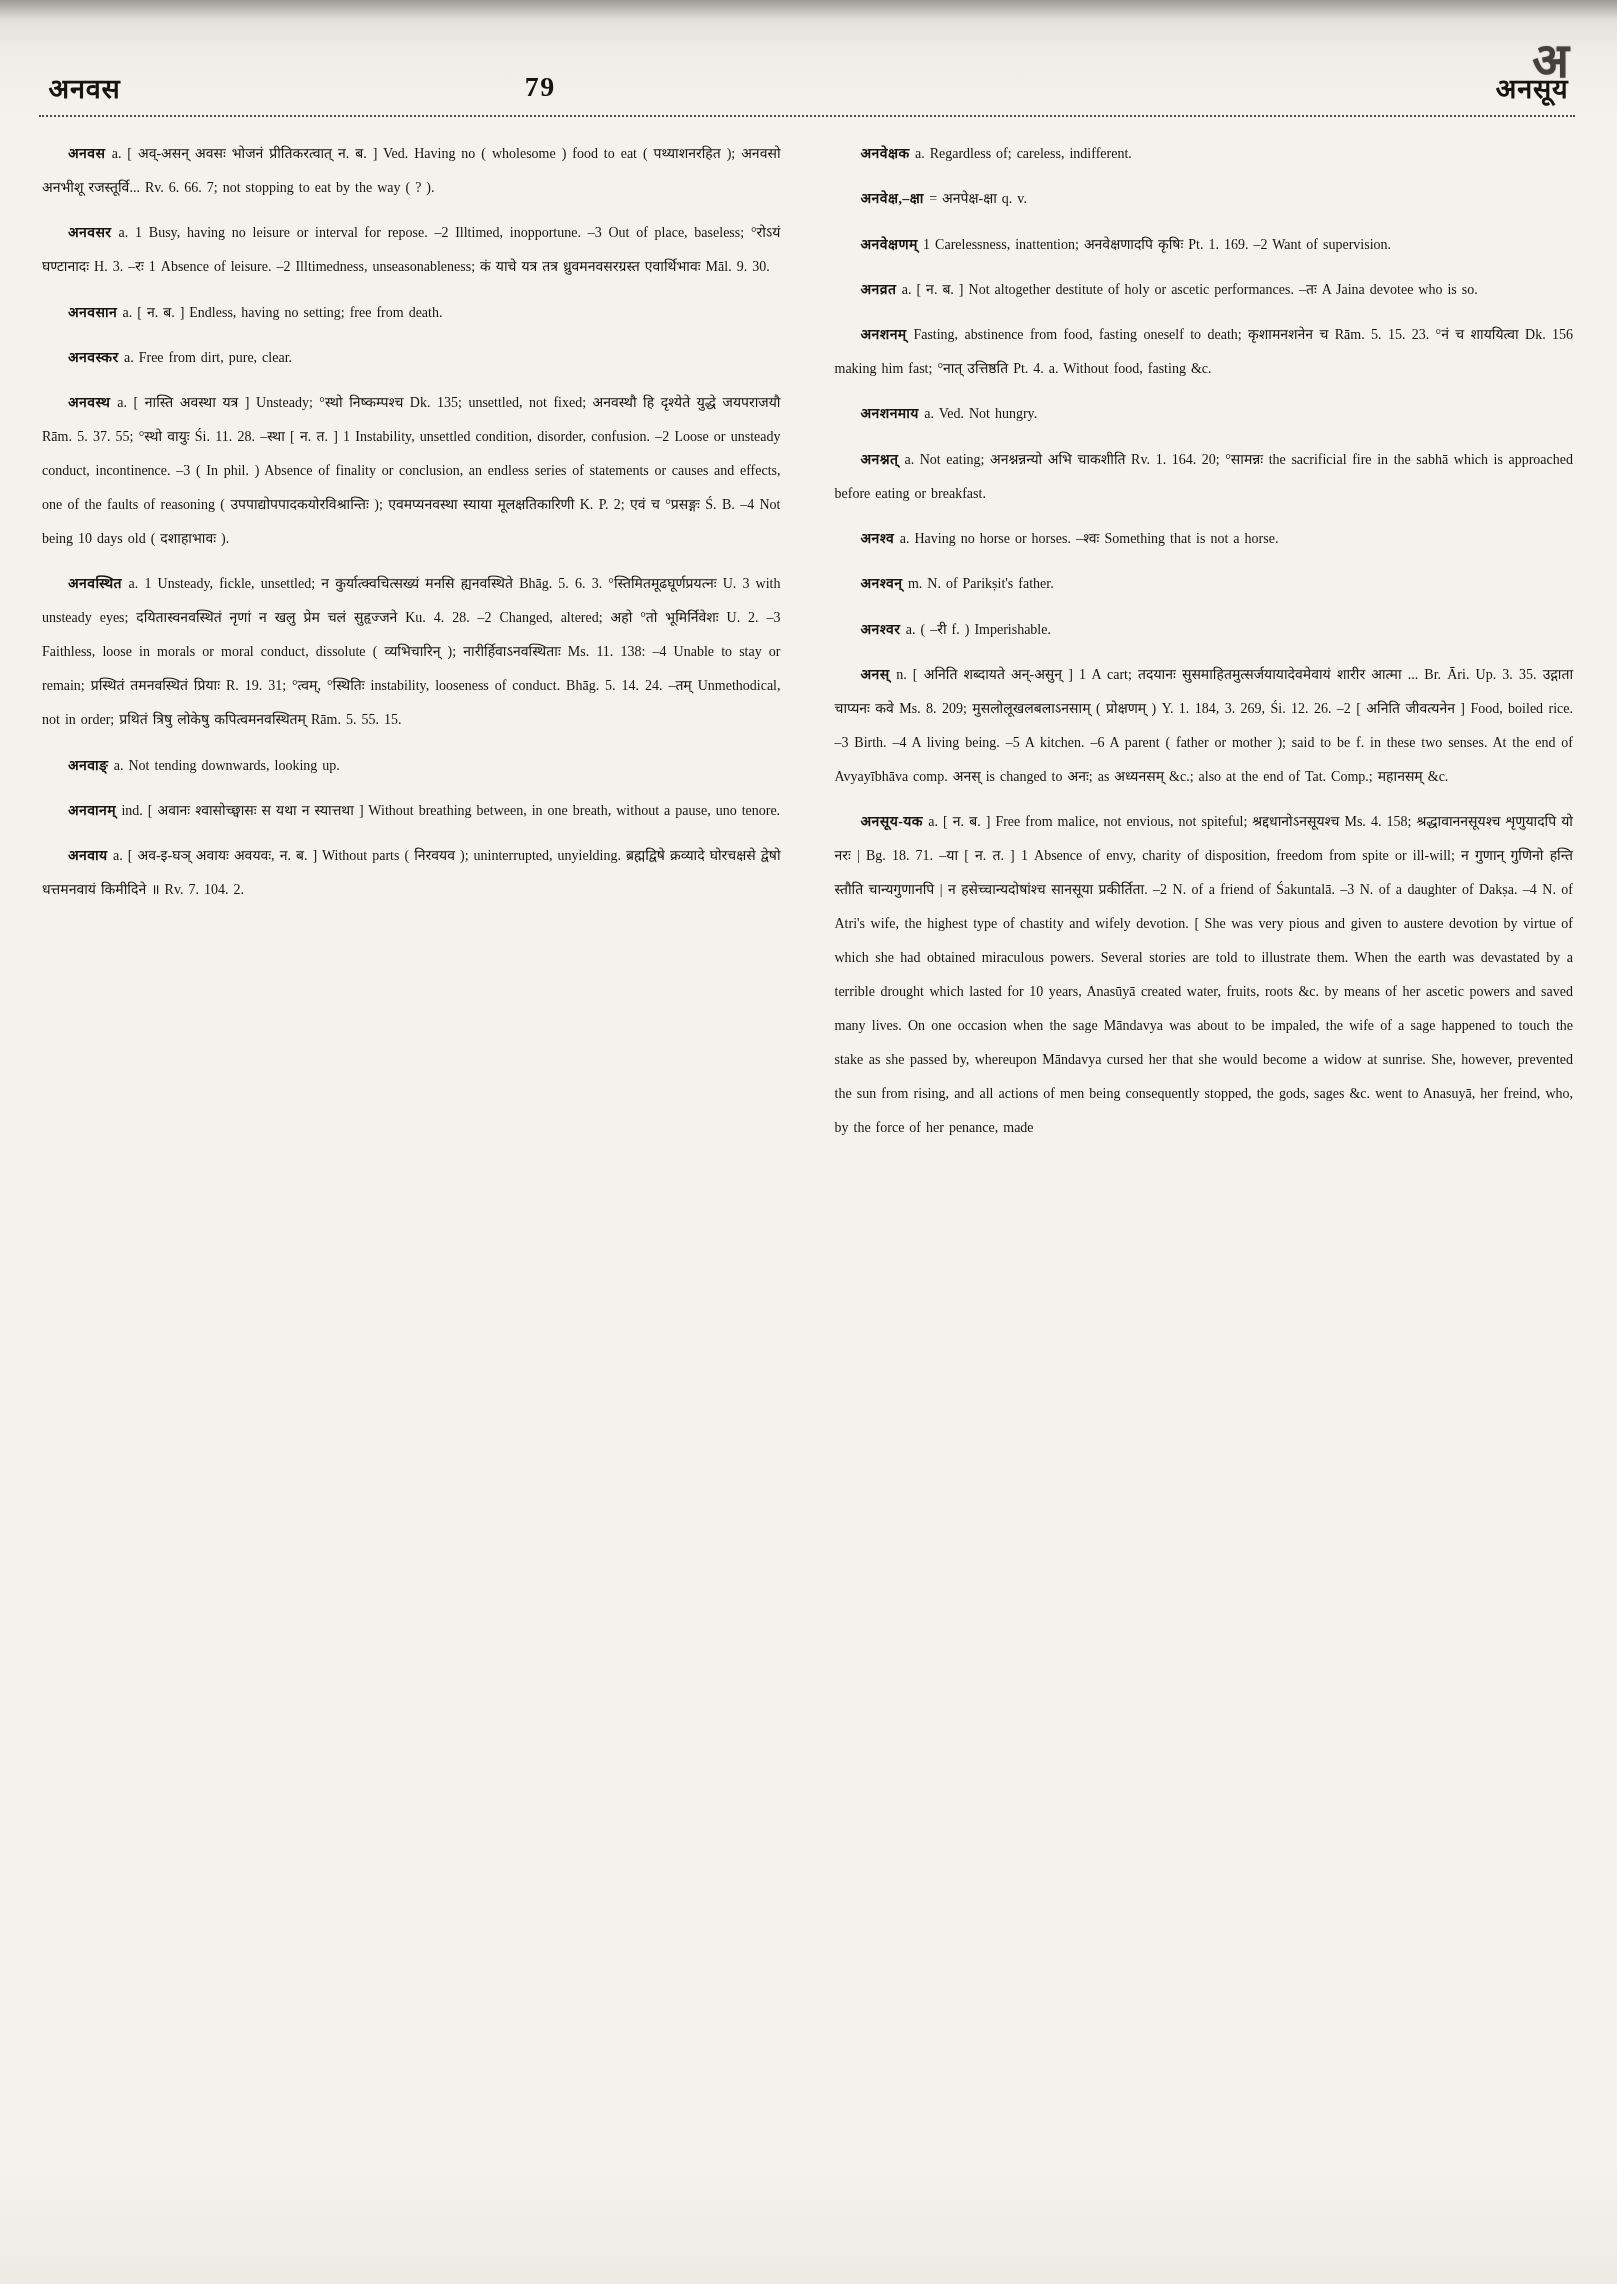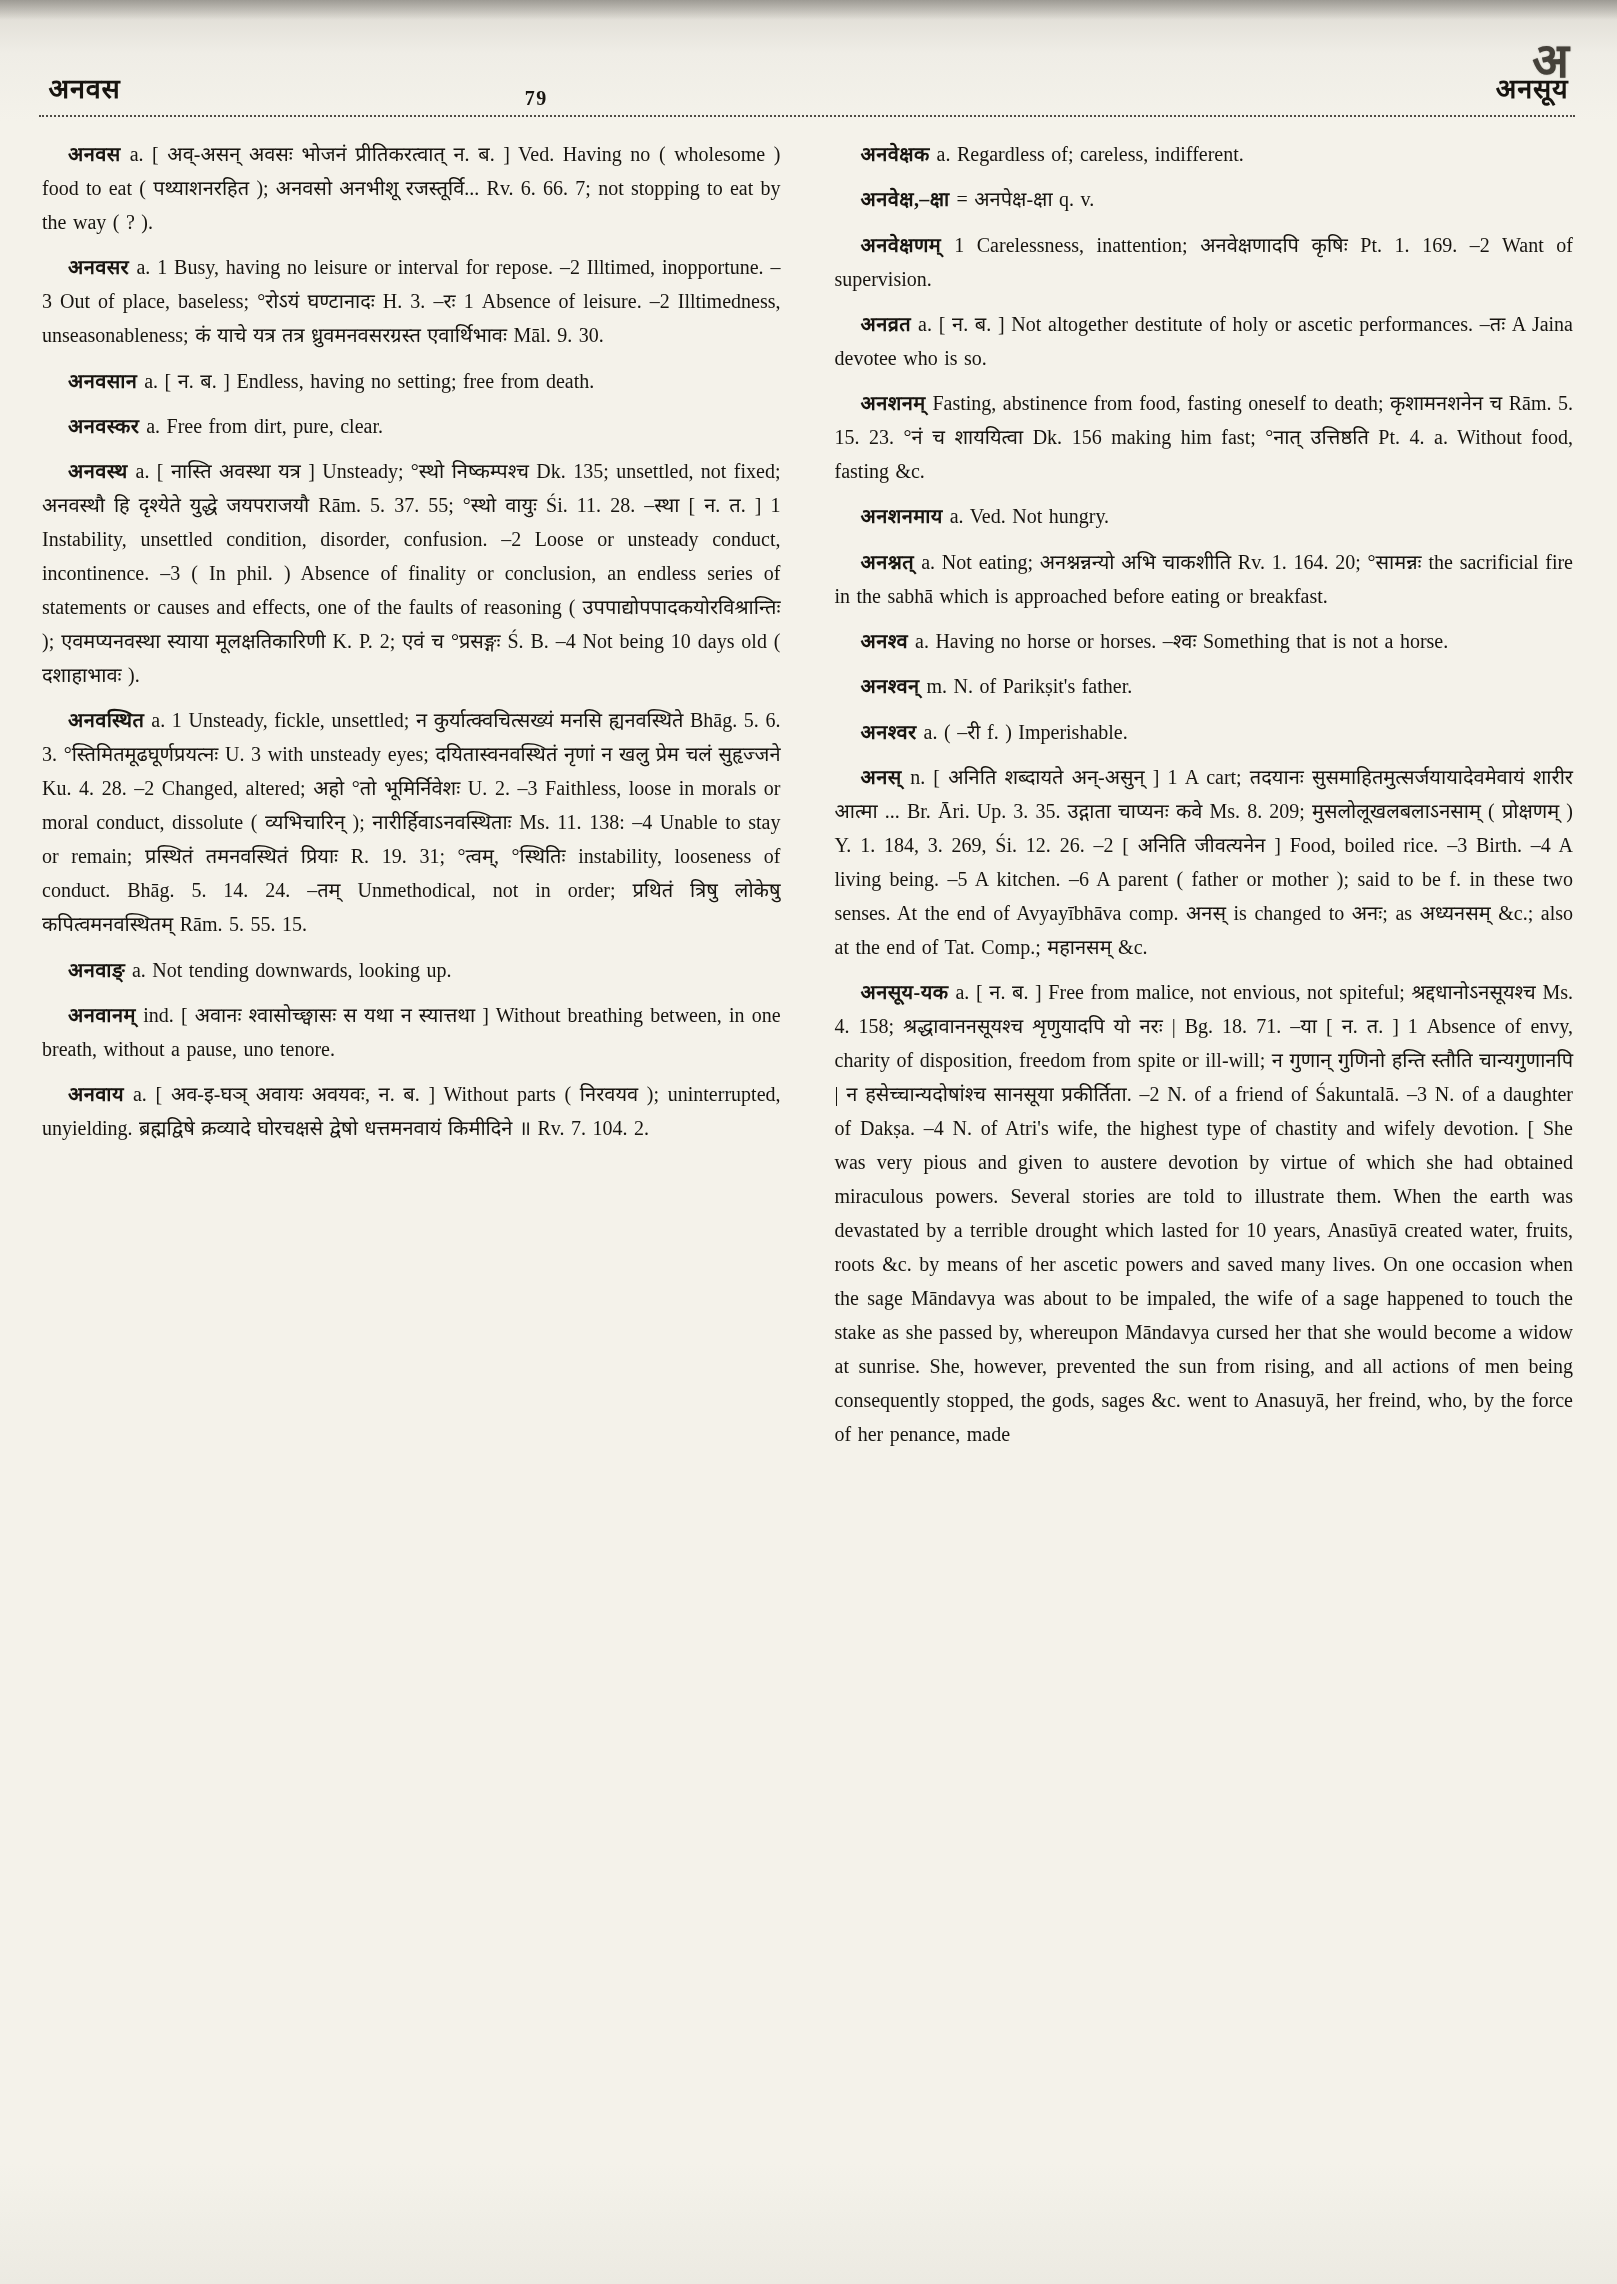--- a/index.html
+++ b/index.html
@@ -49,23 +49,22 @@
     font-size: 27px;
     letter-spacing: 0.8px;
   }
   .guide-word.left { left: 4.5px; }
   .guide-word.right { right: 1.5px; }
   .page-num {
     position: absolute;
     top: 1.5px;
     left: 31.5%;
     font-weight: bold;
-    font-size: 20px;
+    font-size: 28px;
     letter-spacing: 1.5px;
-    margin-top: 16px;
   }
   .head-rule {
     position: absolute;
     top: 115px;
     left: 39px;
     right: 42px;
     border-top: 2.3px dotted #4d4a44;
     height: 0;
   }
   .columns {
@@ -76,21 +75,21 @@
     display: flex;
     gap: 54px;
   }
   .col {
     flex: 1 1 0;
     text-align: justify;
   }
   .entry {
     margin: 0 0 11.3px 0;
     text-indent: 26px;
-    font-size: 20px;
+    font-size: 14px;
     line-height: 34px;
     word-spacing: 1.5px;
   }
   .hw {
     font-weight: bold;
     letter-spacing: 0.4px;
   }
 </style>
 </head>
 <body>

